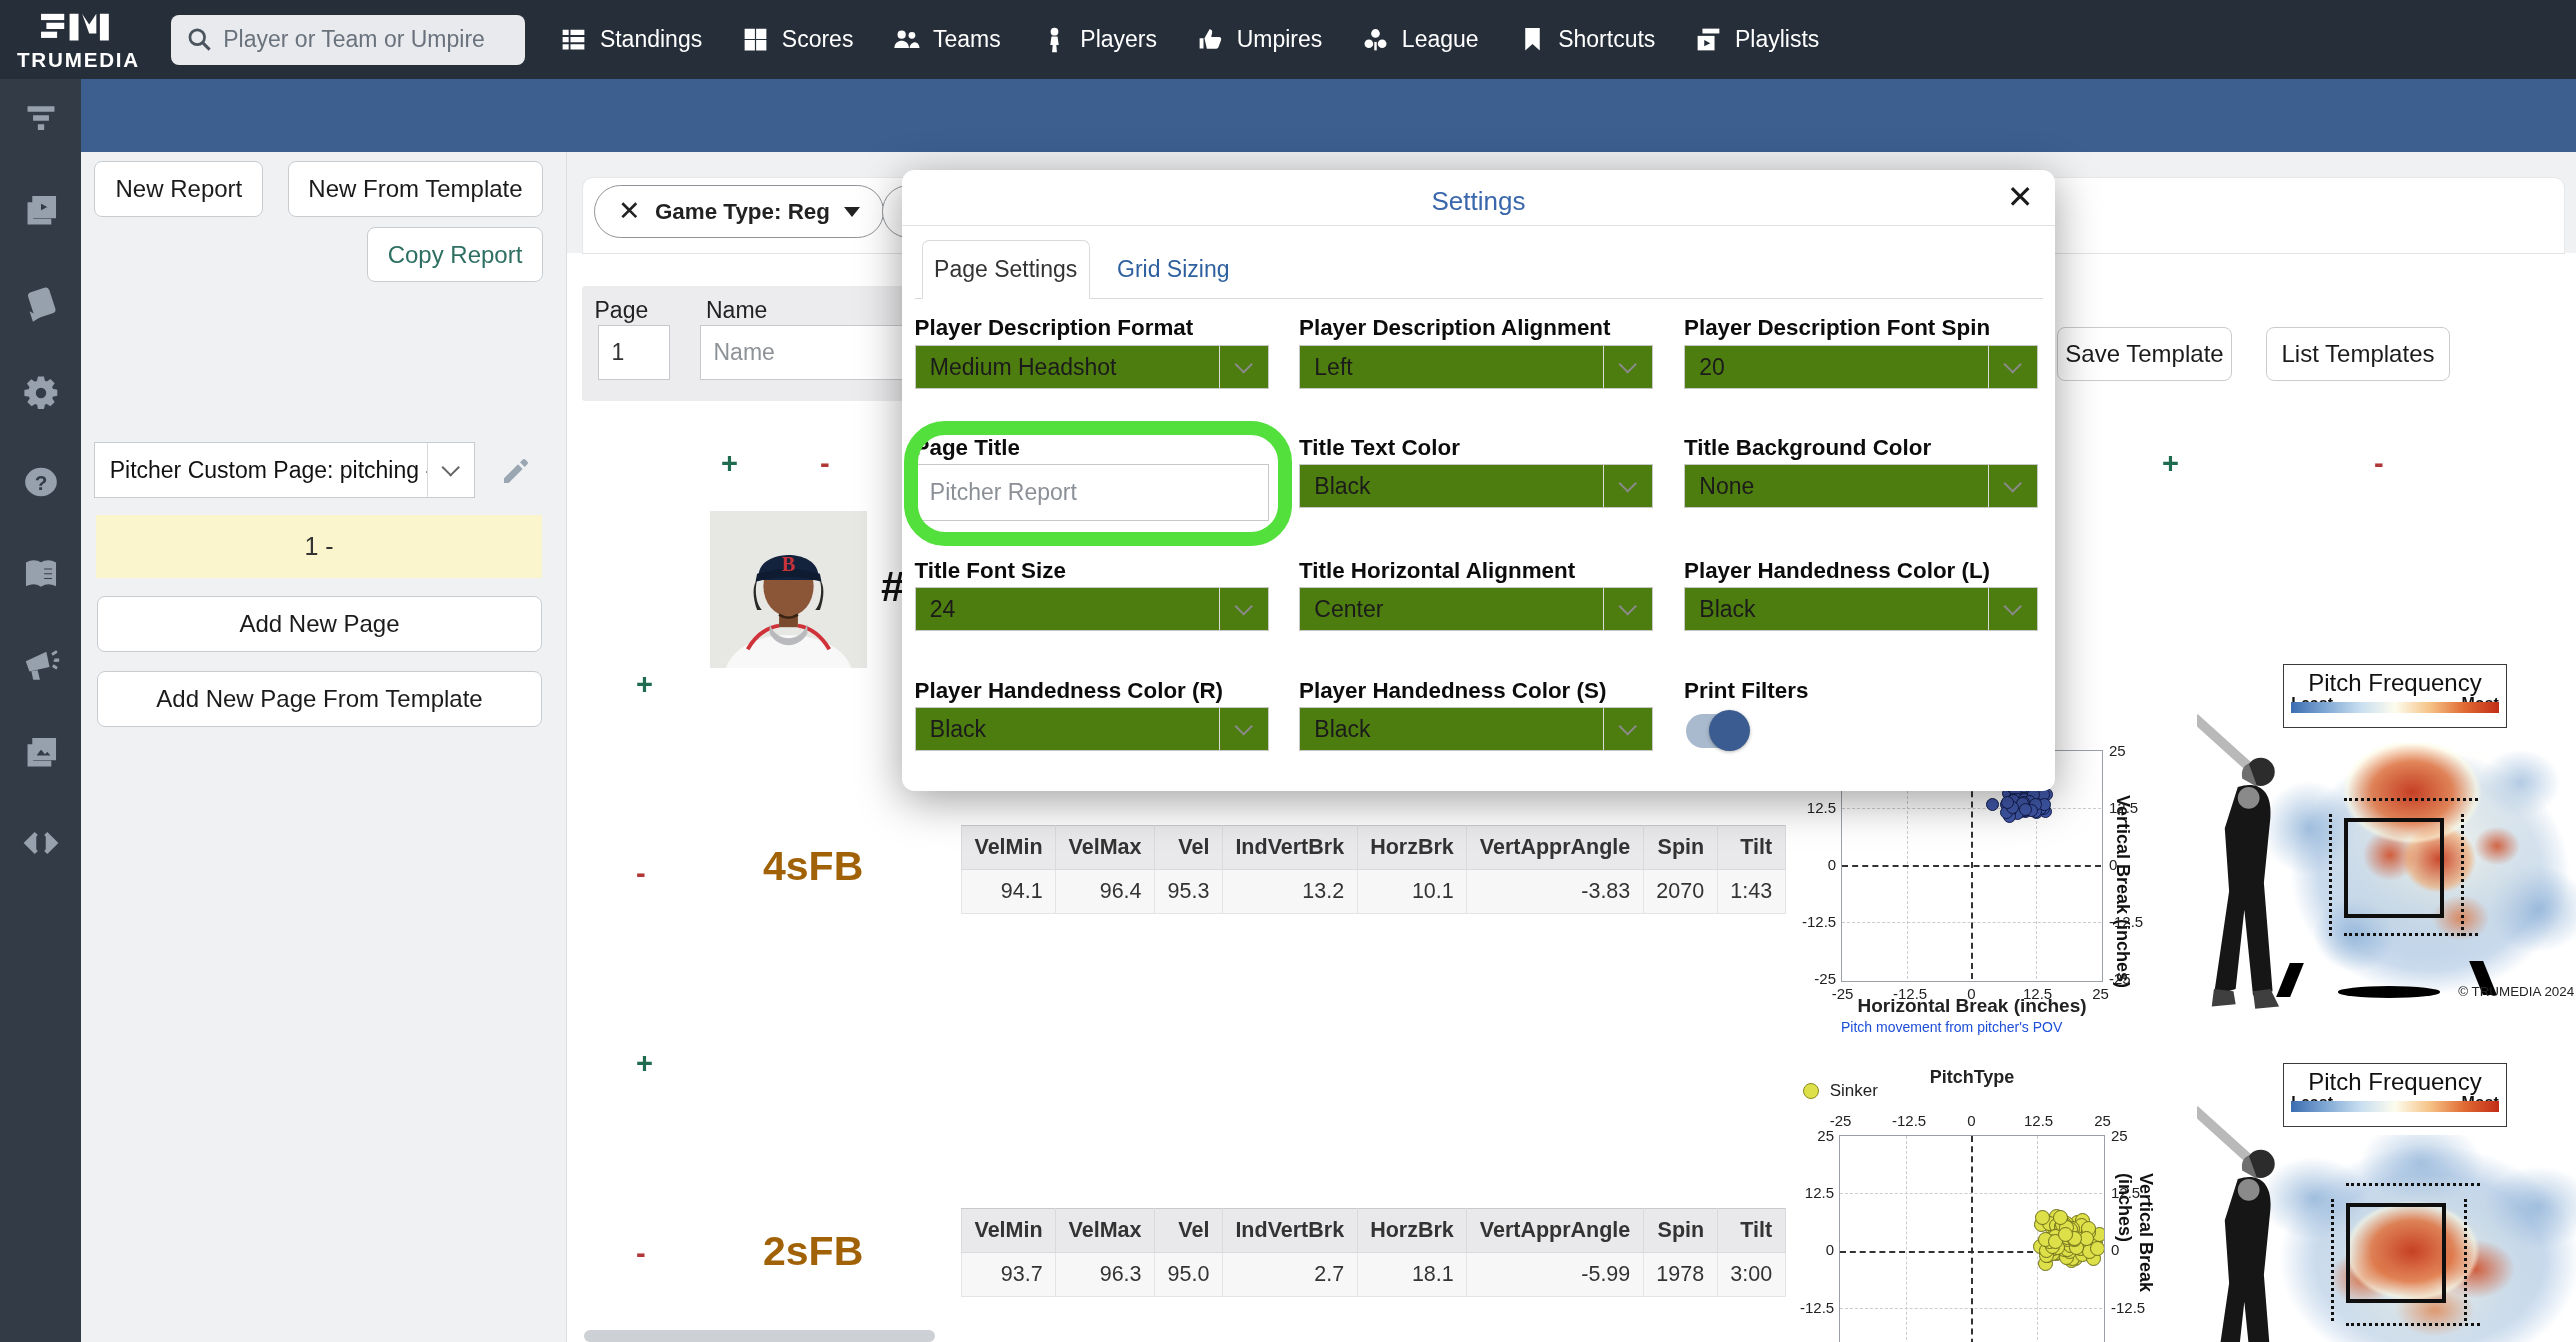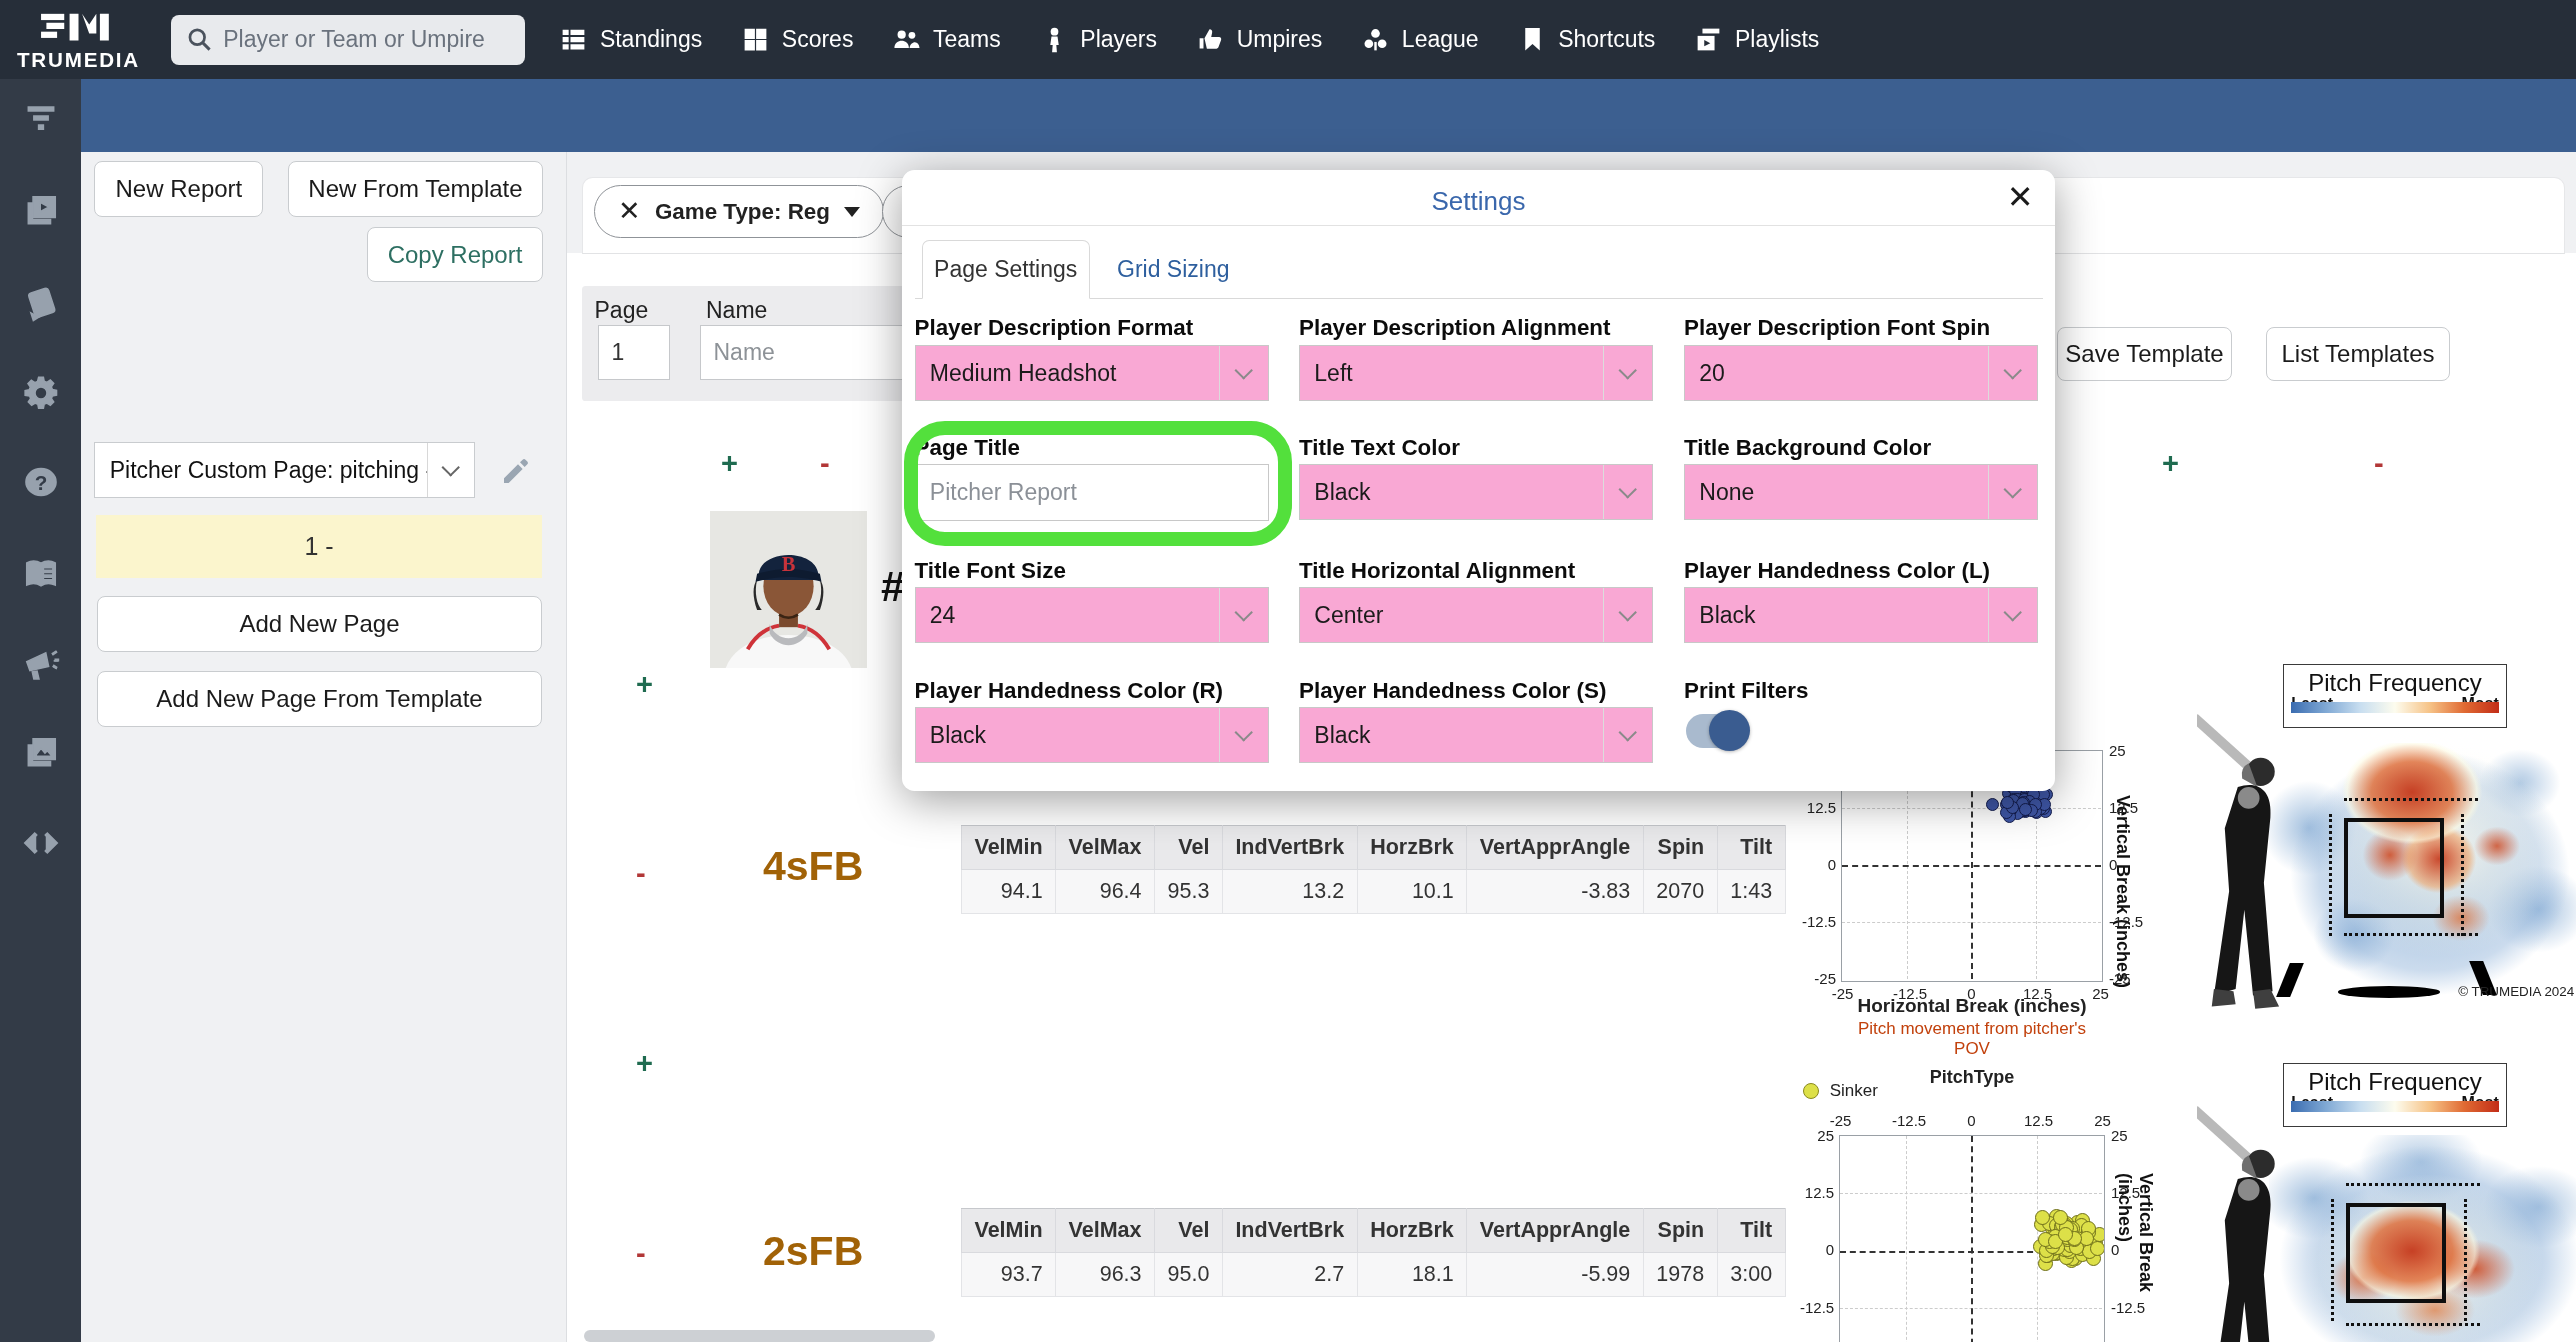--- a/index.html
+++ b/index.html
@@ -80,21 +80,21 @@
                    padding:9px 12.5px; border:0.9px solid #d9dade; border-top:1.8px solid #c6c8cc; }
   table.pitch td { font-size:21.5px; color:#333; text-align:right; padding:9px 12.5px;
                    border:0.9px solid #e3e4e7; }
 
   
   .plot { position:absolute; background:#fff; border:1.8px solid #9aa0a6; overflow:hidden; }
   .plot .dot { position:absolute; border-radius:50%; }
   .plot .vline, .plot .hline { position:absolute; }
   .tick { position:absolute; font-size:15px; color:#222; white-space:nowrap; }
   .axis-title { position:absolute; font-size:19px; font-weight:bold; color:#222; text-align:center; }
-  .axis-sub { position:absolute; font-size:17px; color:#c2410c; text-align:center; }
+  .axis-sub { position:absolute; font-size:14px; color:#1d4ed8; text-align:left; }
   .yrot { position:absolute; writing-mode:vertical-rl; font-size:18px; font-weight:bold; color:#111; }
   .legend { position:absolute; display:flex; align-items:center; gap:10.7px; }
   .legend .swatch { width:16px; height:16px; border-radius:50%; background:#dde048; border:1.8px solid #8a8a20;}
   .legend .ltxt { font-size:17px; color:#222; }
 
   
   .heatmap { position:absolute; width:379px; overflow:hidden; }
   .hm-titlebox { position:absolute; left:86px; top:0; width:224px; height:64px; background:#fff;
                  border:1.8px solid #3a3a3a; }
   .hm-title { text-align:center; font-size:24px; color:#111; margin-top:3.6px;
@@ -126,21 +126,21 @@
                  line-height:1; }
   .modal-hr { position:absolute; left:0; top:55px; width:100%; height:0.9px; background:#e2e2e2; }
   .tabline { position:absolute; left:12.5px; top:128px; width:1128px; height:0.9px; background:#d9d9d9; }
   .tab-active { position:absolute; left:19.7px; top:70px; width:168px; height:59px; background:#fff;
                 border:0.9px solid #d9d9d9; border-bottom:0.9px solid #fff; border-radius:7.2px 7.2px 0 0;
                 display:flex; align-items:center; justify-content:center; font-size:23px; color:#333;
                 cursor:pointer; z-index:2;}
   .tab-link { position:absolute; top:70px; height:59px; display:flex; align-items:center;
               font-size:23px; color:#2e5f9e; cursor:pointer; }
   .f-label { position:absolute; font-size:22.4px; font-weight:bold; color:#0c0c0c; white-space:nowrap; }
-  .select { position:absolute; width:354px; height:56px; background:#f9a8d4; border:0.9px solid #c8c8c8;
+  .select { position:absolute; width:354px; height:44px; background:#4d7c0f; border:0.9px solid #c8c8c8;
             display:flex; align-items:center; cursor:pointer; }
   .select .val { flex:1; font-size:23px; color:#1b1b1b; padding-left:14.3px; }
   .select .sep { width:0.9px; height:100%; background:#dcdcdc; }
   .select .car { width:48px; display:flex; align-items:center; justify-content:center; }
   .select .chev { border-color:#8a8a8a; }
   .text-input { position:absolute; width:354px; height:57px; background:#fff; border:0.9px solid #c8c8c8;
                 font-size:23px; color:#8b9097; padding:0 14.3px; outline:none;
                 font-family:"Liberation Sans",sans-serif;}
   .toggle { position:absolute; width:57px; height:34px; border-radius:17px; background:#a9bace; cursor:pointer; }
   .toggle .knob { position:absolute; left:23px; top:-3.6px; width:41px; height:41px; border-radius:50%;

